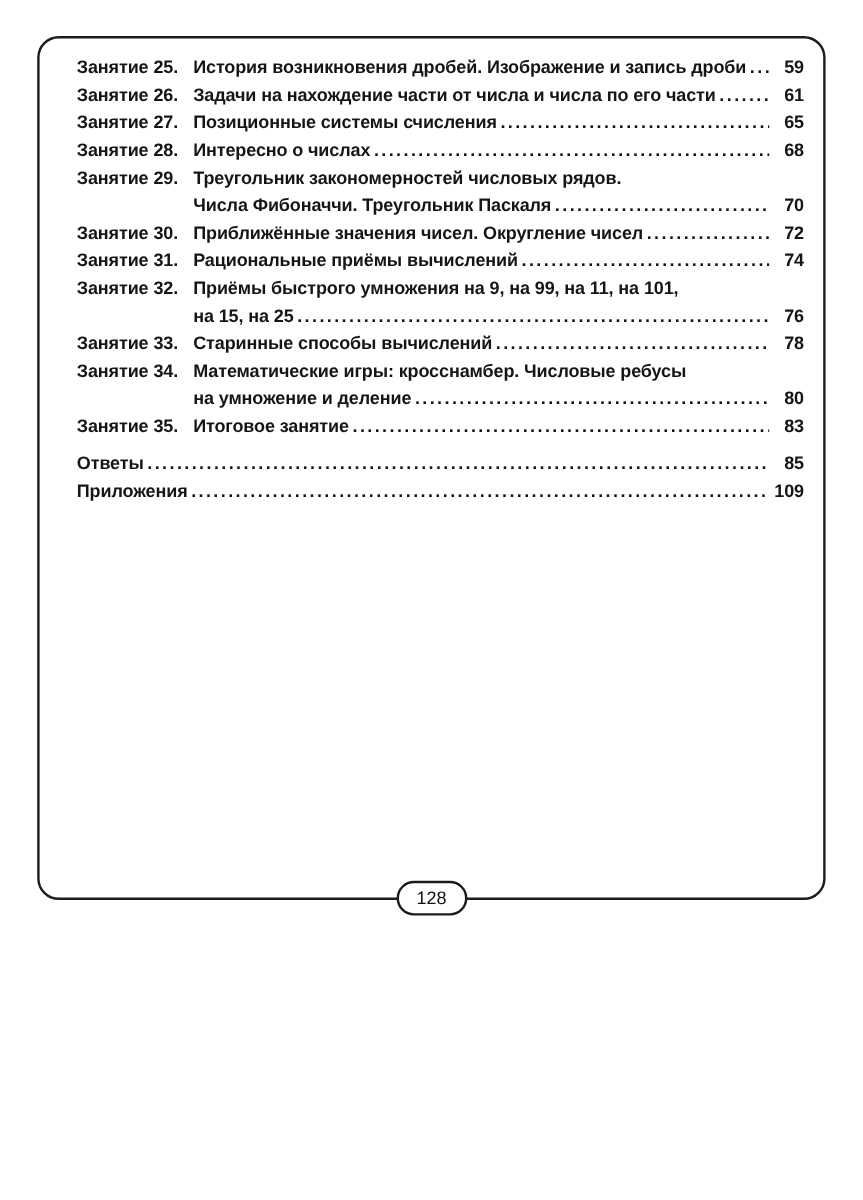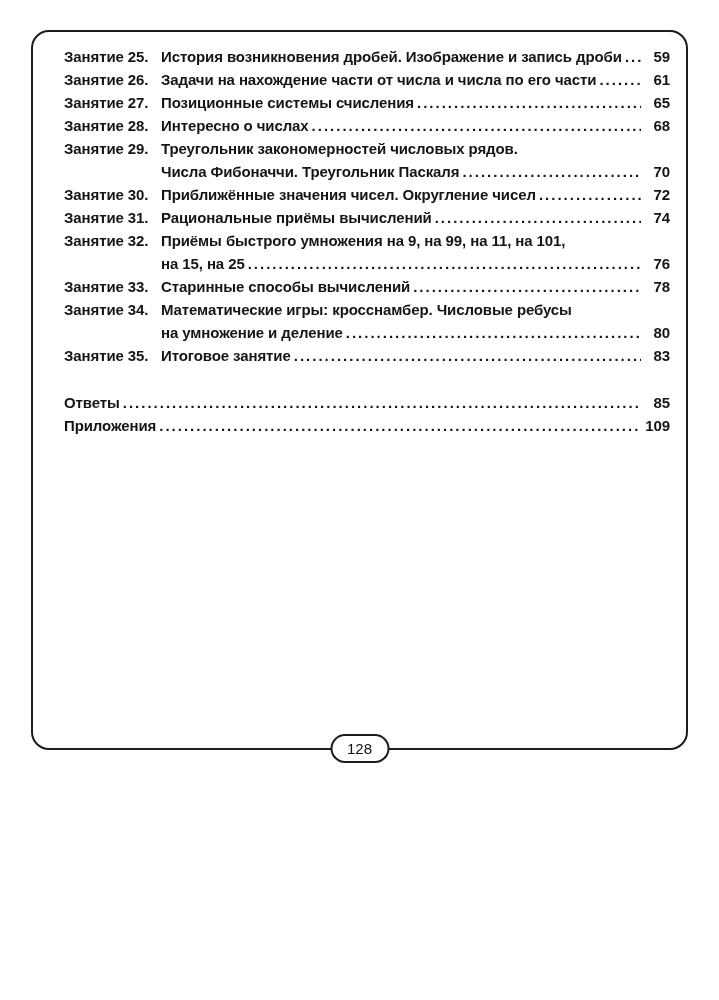--- a/index.html
+++ b/index.html
@@ -56,21 +56,21 @@
     content: "......................................................................................................................................................";
     letter-spacing: 2px;
     font-weight: 700;
   }
   .page-ref {
     flex: none;
     min-width: 26px;
     text-align: right;
     white-space: nowrap;
   }
-  .back-matter-list { margin-top: 24px; }
+  .back-matter-list { margin-top: 8px; }
   .page-number-badge {
     position: absolute;
     left: 50%;
     bottom: -15px;
     transform: translateX(-50%);
     width: 59px;
     height: 29px;
     background: #ffffff;
     border: 2.5px solid #1c1c1c;
     border-radius: 15px;

